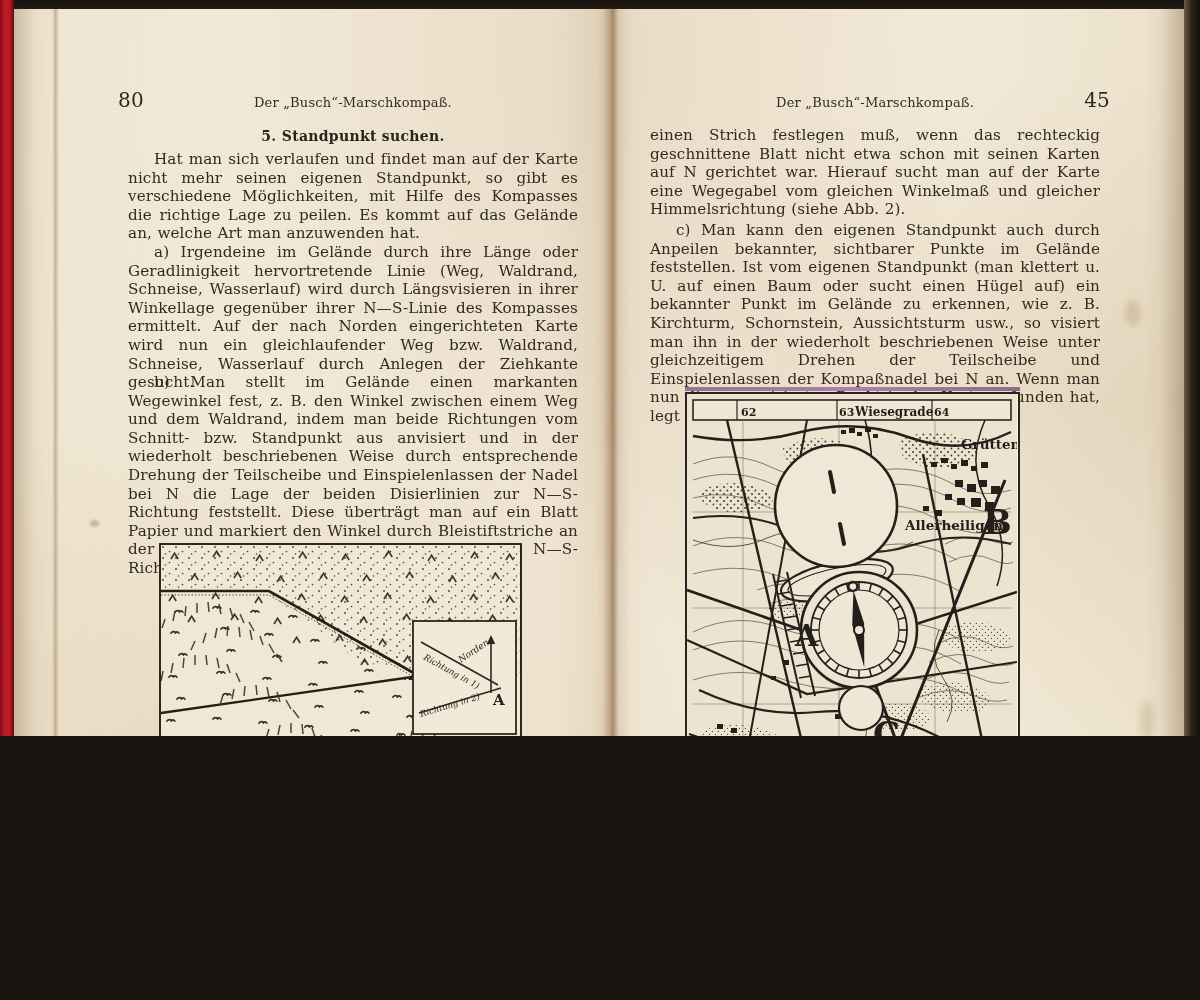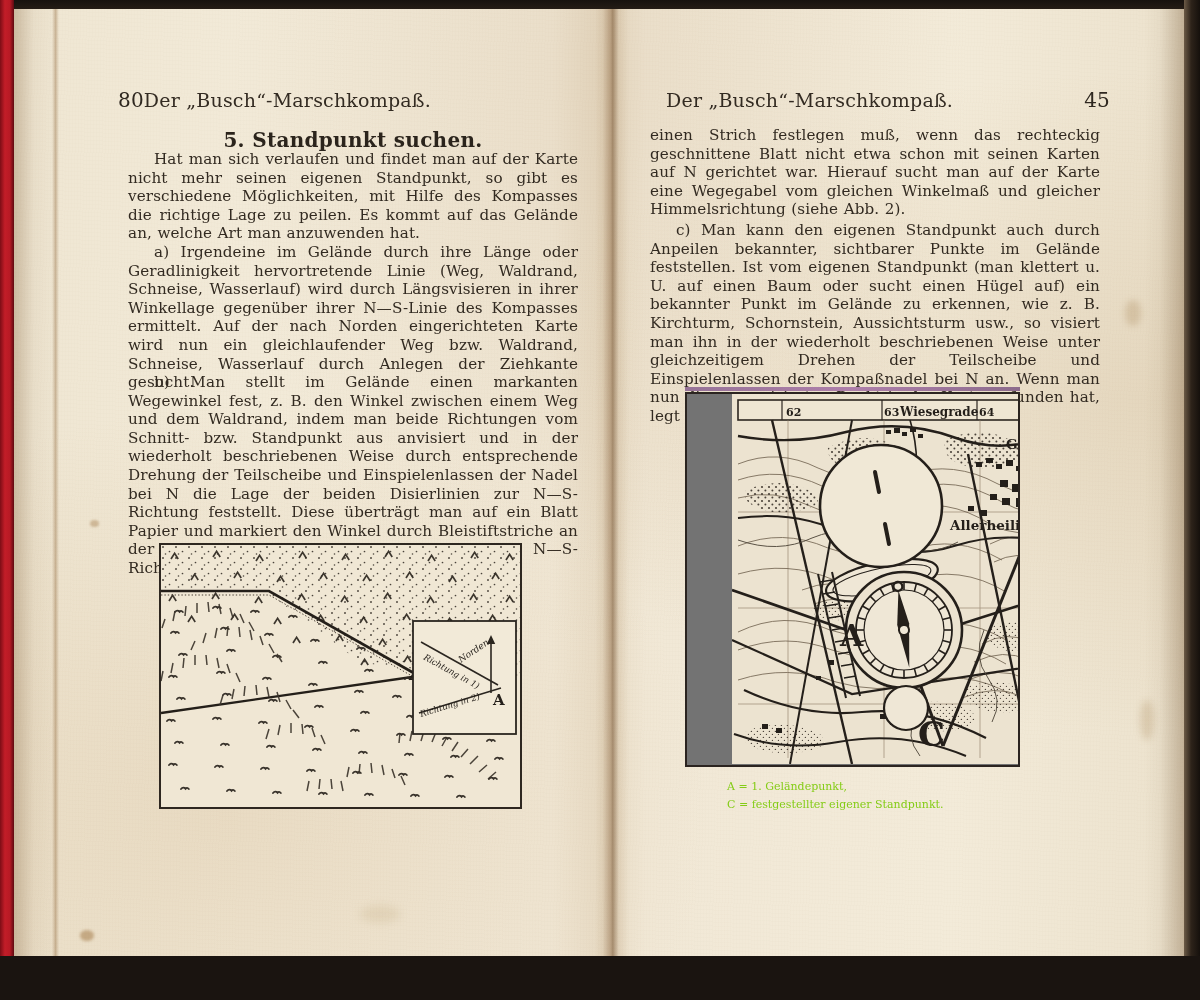--- a/index.html
+++ b/index.html
@@ -2,21 +2,21 @@
 <html><head>
 <meta charset="utf-8">
 <title>Der Busch-Marschkompass - Seiten 80/81</title>
 <style>
   html,body{margin:0;padding:0;}
   body{
     width:1200px;height:1000px;overflow:hidden;
     background:#1a1410;
     font-family:"DejaVu Serif", serif;
   }
-  #root{position:relative;width:1200px;height:956px;overflow:hidden;}
+  #root{position:relative;width:1200px;height:736px;overflow:hidden;}
 
   
   .cover-red{position:absolute;left:0;top:0;width:14px;height:1000px;
     background:linear-gradient(to right,#7d0d16 0%,#c21d28 35%,#b81a25 70%,#5e0a11 100%);}
   .cover-dark-top{position:absolute;left:0;top:0;width:1200px;height:9px;
     background:linear-gradient(to bottom,#17120e,#241c15);}
   .cover-dark-bottom{position:absolute;left:0;bottom:0;width:1200px;height:10px;
     background:linear-gradient(to top,#120e0a,#241c15);}
   .cover-right{position:absolute;right:0;top:0;width:16px;height:1000px;
     background:linear-gradient(to left,#15100c 0%,#2d231a 55%,#6b5a46 100%);}
@@ -61,25 +61,25 @@
   .page-left{left:118px;width:470px;}
   .page-right{left:640px;width:470px;}
 
   .running-head{
     position:absolute;top:88px;width:100%;
     font-family:"DejaVu Serif", serif;
     font-size:15.5px;color:#332b22;letter-spacing:.2px;
     display:flex;align-items:baseline;
   }
   .folio{font-size:20px;color:#2f2820;font-family:"DejaVu Serif",serif;}
-  .rh-title{flex:1;font-size:19px;}
+  .rh-title{flex:1;text-align:center;font-size:13px;}
 
   .section-title{
     position:absolute;top:128px;width:100%;text-align:center;
-    font-size:20px;font-weight:bold;color:#2b241c;letter-spacing:.3px;
+    font-size:14px;font-weight:bold;color:#2b241c;letter-spacing:.3px;
   }
 
   .body-text{
     position:absolute;width:450px;left:10px;
     font-size:15.2px;line-height:18.6px;
     color:#322a21;text-align:justify;
     -webkit-hyphens:none;hyphens:none;
     letter-spacing:.1px;
     word-spacing:.5px;
   }
@@ -89,21 +89,21 @@
   .fig-caption{
     position:absolute;font-size:11px;line-height:17.5px;color:#84cc16;
   }
   .cap-row{white-space:pre;}
 
   
   .figbox{position:absolute;box-sizing:border-box;}
   .fig-left{left:159px;top:543px;width:363px;height:266px;
     border:2px solid #2e2720;background:#f0e7d4;overflow:hidden;}
   .fig-right{left:685px;top:392px;width:335px;height:375px;
-    border:2.5px solid #2b2420;background:#737373;overflow:hidden;padding-left:45px;}
+    border:2.5px solid #2b2420;background:#fef9c3;overflow:hidden;}
 
   .purple-edge{position:absolute;left:685px;top:387px;width:335px;height:4px;
     background:linear-gradient(to right,#7a4f86,#9a5fa0,#6d4578);opacity:.75;}
 
   svg{display:block;}
   text.lbl{font-family:"DejaVu Serif",serif;fill:#241f1a;}
 </style>
 </head>
 <body>
 

